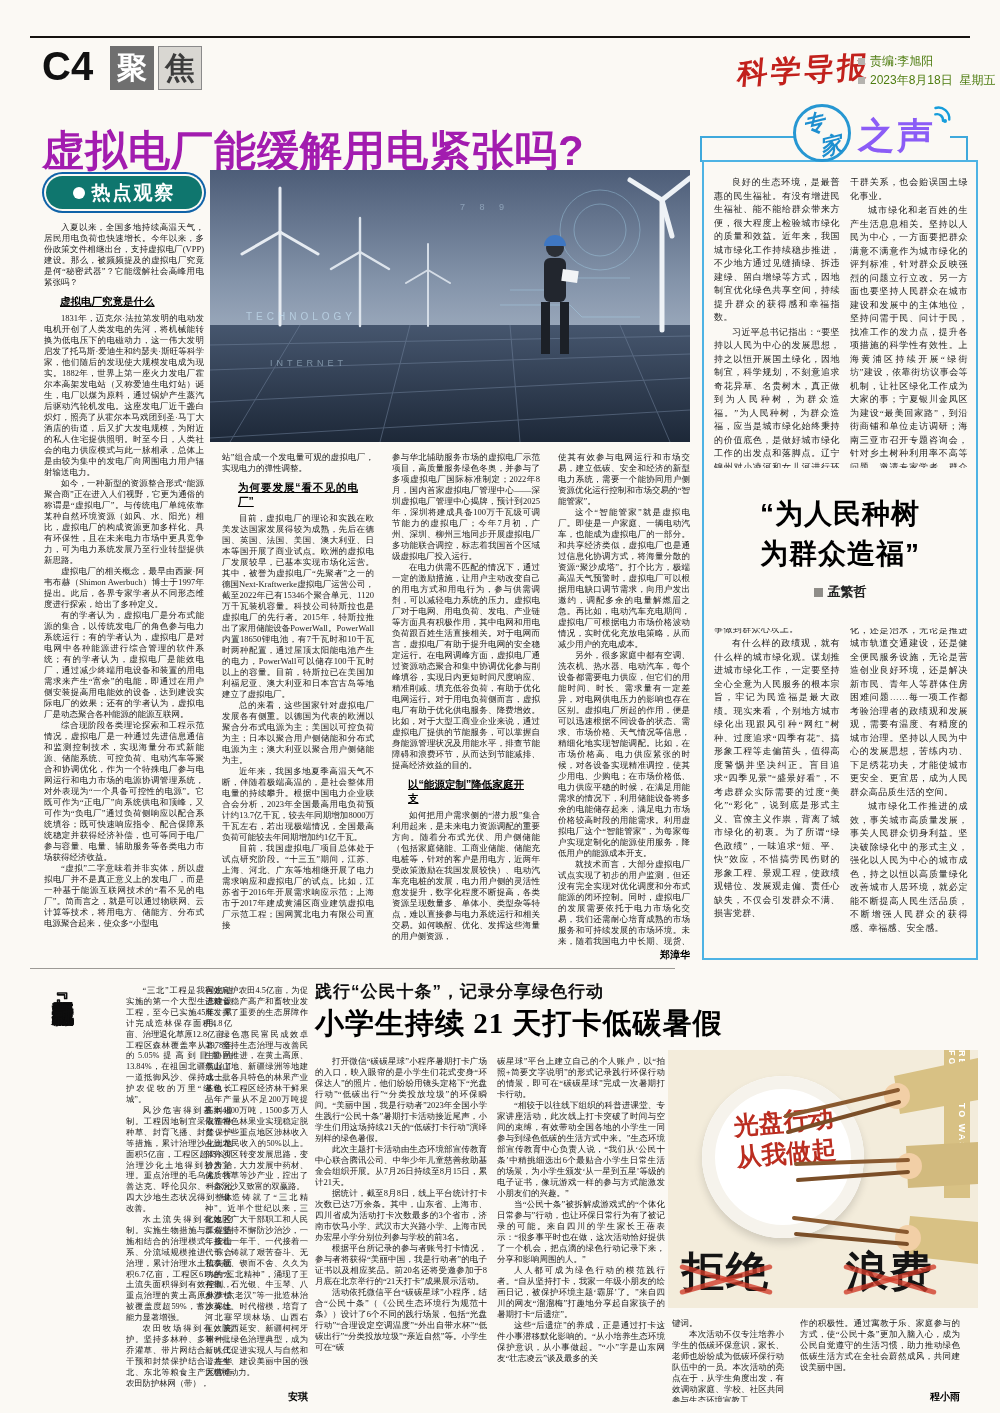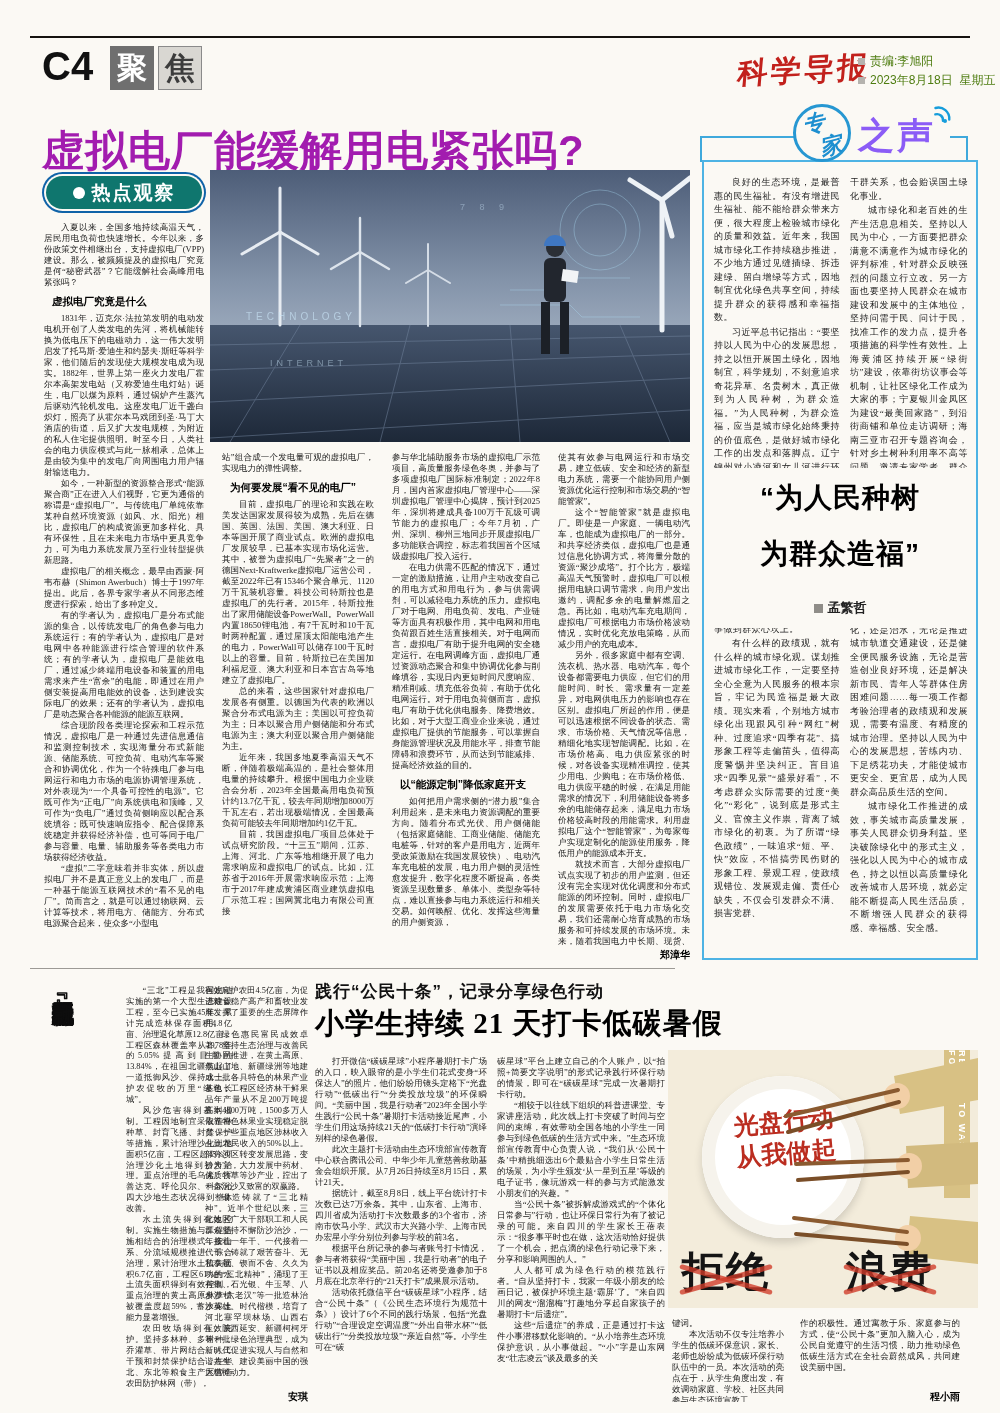--- a/index.html
+++ b/index.html
@@ -30,37 +30,37 @@
 
   
   .photo { left:210px; top:170px; width:480px; height:272px; overflow:hidden; background:#5a6b85; }
 
   
   .txtcol { position:absolute; overflow:hidden; text-align:justify; color:#191919;
             font-family:"Liberation Serif",serif; }
   .main-col { font-size:8.5px; line-height:11px; }
   .blk.p { text-indent:2em; }
   .blk.cont { text-indent:0; }
-  .blk.h { font:700 10.5px "Liberation Sans",sans-serif; color:#000; margin:7px 8px 4px; text-indent:0; }
+  .blk.h { font:700 10.5px "Liberation Sans",sans-serif; color:#000; margin:7px 16px 4px; text-indent:0;text-decoration:underline; }
   .byline { position:absolute; font:700 10px "Liberation Sans",sans-serif; color:#000;
             text-align:right; background:#fbf9f4; padding-left:8px; }
 
   
   .exline { background:#3fa9dc; }
   .excircle { left:793px; top:104px; width:58px; height:58px; border:3px solid #2697d2; border-radius:50%;
               background:#fbf9f4; z-index:3; }
   .excircle span { position:absolute; font:italic 700 22px "DejaVu Serif",serif; color:#1d8fd0; }
   .excircle .c1 { left:7px; top:2px; transform:rotate(-14deg); }
   .excircle .c2 { left:24px; top:24px; transform:rotate(-14deg); }
   .exrest { left:858px; top:112px; font:900 36px "Liberation Sans",sans-serif; color:#8b5cf6; letter-spacing:3px; z-index:3; }
   .exbox { left:702px; top:160px; width:276px; height:800px; border:2px solid #4db3e4; }
   .ex-col { font-size:9px; line-height:13.5px; color:#222; letter-spacing:.4px; }
   .ex-col .blk.p, .ex-col .blk.cont { margin-bottom:1px; }
   .extitle { left:706px; top:468px; width:268px; height:160px; background:#fbf9f4; z-index:2;
-             display:flex; flex-direction:column; align-items:center; justify-content:center; gap:18px; }
+             display:flex; flex-direction:column; align-items:center; justify-content:center; gap:2px; }
   .extitle .t { font:900 28px "Liberation Sans",sans-serif; color:#000; letter-spacing:1px; }
   .extitle .a { margin-top:8px; font:700 13px "Liberation Sans",sans-serif; color:#222;
                 display:flex; align-items:center; gap:5px; }
   .extitle .a .sq { width:9px; height:9px; background:#8f8d88; display:inline-block; }
 
   .divider { left:30px; top:968px; width:645px; height:1px; background:#9c9a95; }
 
   
   .vhead { left:36px; top:986px; width:52px; height:416px; writing-mode:vertical-rl;
            font:900 22px "Liberation Serif",serif; color:#0d0d0d; line-height:50px; }

